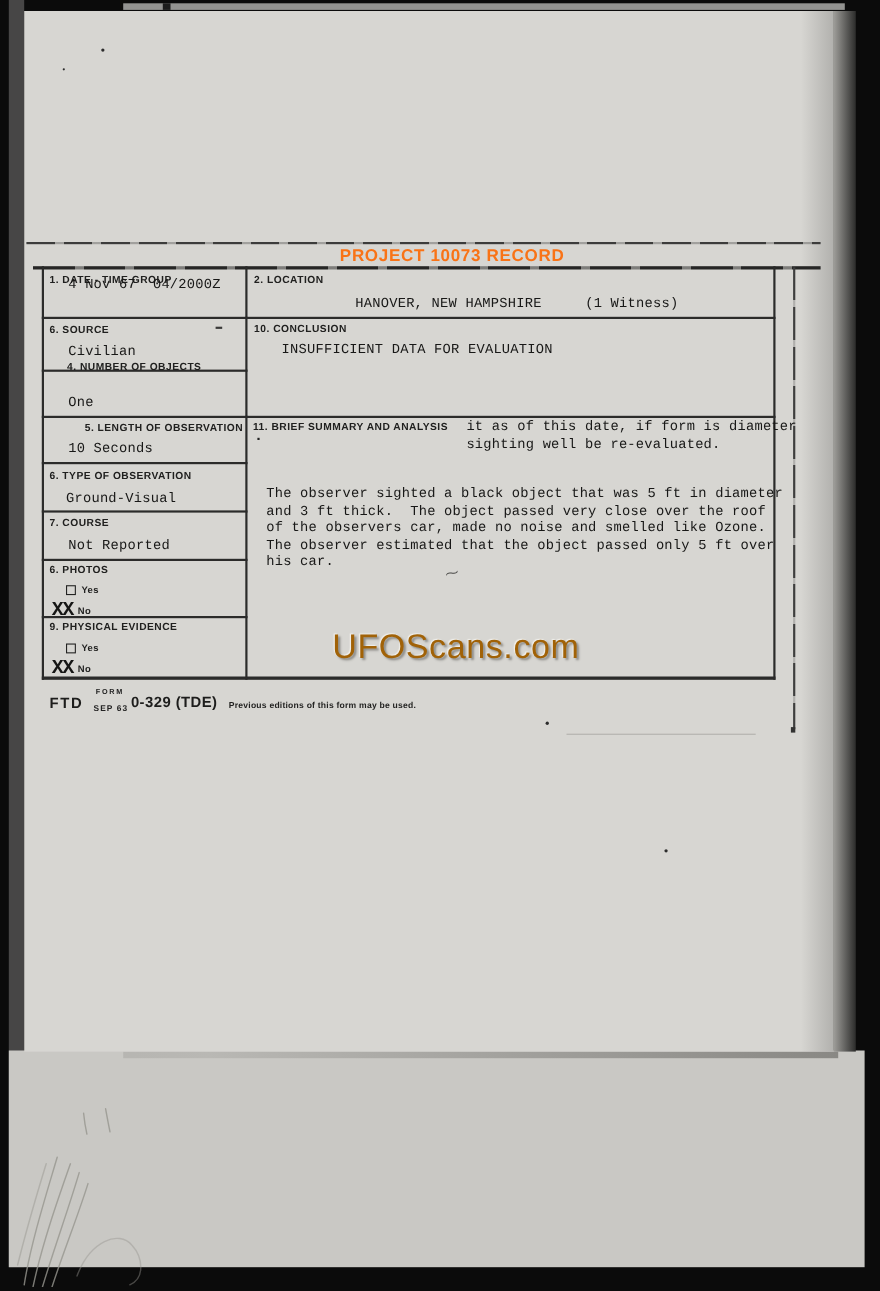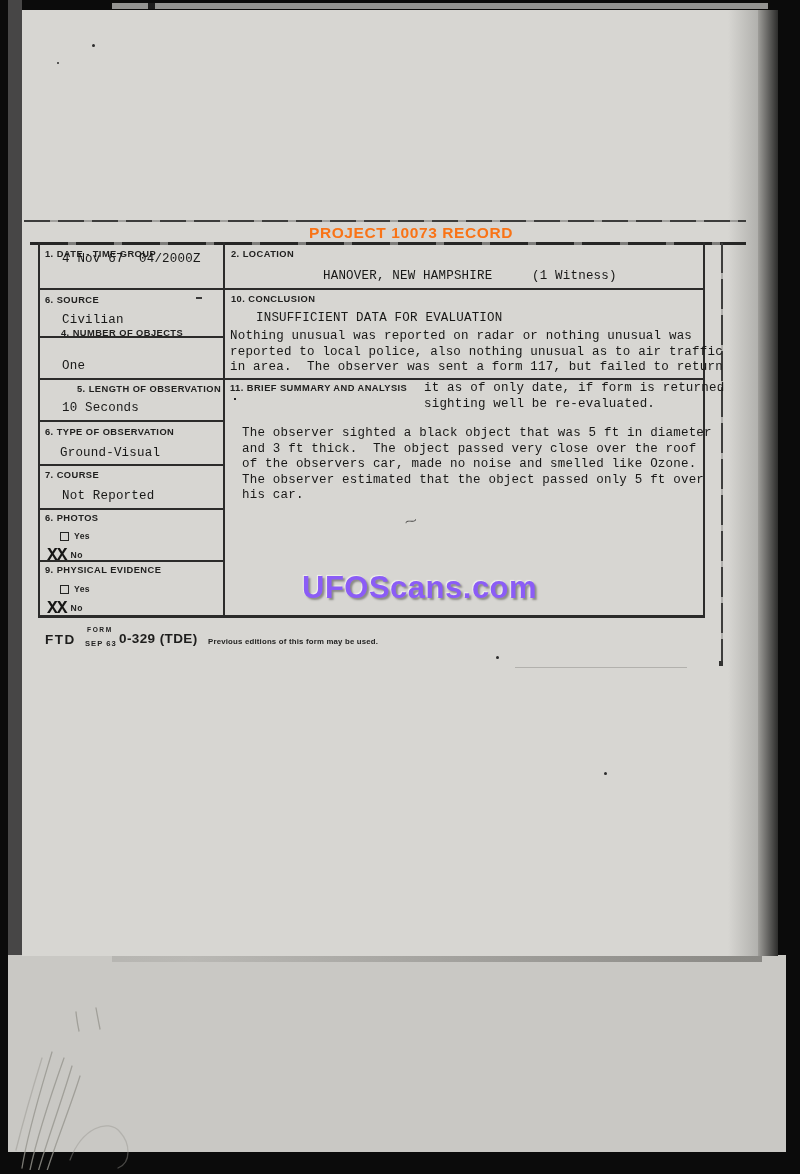--- a/index.html
+++ b/index.html
@@ -56,21 +56,21 @@
   .lbl{
     font-size:9.3px;font-weight:700;letter-spacing:.45px;color:#20201f;
     white-space:nowrap;
   }
   .typed{
     font-family:"Liberation Mono","DejaVu Sans Mono",monospace;
     font-size:12.5px;color:#181817;letter-spacing:.2px;white-space:pre;
   }
   .typed-block{line-height:15.5px;}
   .carryover{line-height:16px;}
-  .para{line-height:15.6px;}
+  .para{line-height:15.6px;margin-top:16px;}
 
   
   .f1-l{left:45px;top:249px;} .f1-v{left:62px;top:252px;}
   .f2-l{left:231px;top:249px;}
   .f2-v{left:323px;top:269px;} .f2-w{left:532px;top:269px;}
   .f3-l{left:45px;top:295px;} .f3-v{left:62px;top:313px;}
   .f3-dash{left:196px;top:297px;width:6px;height:2px;background:#3a3a39;}
   .f4-l{left:45px;top:328px;margin-left:16px;} .f4-v{left:62px;top:359px;}
   .f5-l{left:45px;top:384px;padding-left:32px;} .f5-v{left:62px;top:401px;}
   .f6-l{left:45px;top:427px;} .f6-v{left:60px;top:446px;}
@@ -92,22 +92,22 @@
   
   .chk-row{display:flex;align-items:center;}
   .chk-box{display:inline-block;width:7px;height:7px;border:1.3px solid #232322;margin-right:5px;}
   .chk-lbl{font-size:8.6px;font-weight:700;letter-spacing:.4px;color:#232322;}
   .xx{font-family:"Liberation Mono","DejaVu Sans Mono",monospace;
     font-size:18px;font-weight:700;color:#161615;letter-spacing:-1px;margin-right:4px;}
 
   
   .watermark{
     left:302px;top:570px;
-    font-size:31px;font-weight:700;letter-spacing:.5px;
-    color:#8b5cf6;
+    font-size:31px;font-weight:400;letter-spacing:.5px;
+    color:#a16207;
     text-shadow:2px 2px 2px #8b8a86, -1px -1px 1px #f1f0ec;
     white-space:nowrap;
   }
 
   
   .form-word{left:87px;top:626px;font-size:6.6px;font-weight:700;letter-spacing:1.6px;color:#222;}
   .ftd{left:45px;top:632px;font-size:13.5px;font-weight:700;letter-spacing:1.5px;color:#1d1d1c;}
   .sep63{left:85px;top:639px;font-size:7.6px;font-weight:700;letter-spacing:1px;color:#222;}
   .formnum{left:119px;top:631px;font-size:13.5px;font-weight:700;letter-spacing:.4px;color:#1d1d1c;}
   .footnote{left:208px;top:637px;font-size:7.8px;font-weight:700;letter-spacing:.2px;color:#232322;}
@@ -194,27 +194,24 @@
     <span class="chk-box"></span>
     <span class="chk-lbl">Yes</span>
   </div>
   <div class="abs chk-row f9-no">
     <span class="xx">XX</span>
     <span class="chk-lbl">No</span>
   </div>
 
   <div class="abs lbl f10-l">10. CONCLUSION</div>
   <div class="abs typed f10-h">INSUFFICIENT DATA FOR EVALUATION</div>
-  <div class="abs typed typed-block f10-t">Nothing unusual was reported on radar or nothing unusual was
-reported to local police, also nothing unusual as to air traffic
-in area.  The observer was sent a form 117, but failed to return</div>
 
   <div class="abs lbl f11-l">11. BRIEF SUMMARY AND ANALYSIS</div>
   <div class="abs f11-dot"></div>
-  <div class="abs typed carryover f11-c">it as of only date, if form is returned
+  <div class="abs typed carryover f11-c">it as of this date, if form is diameter
 sighting well be re-evaluated.</div>
   <div class="abs typed para f11-t">The observer sighted a black object that was 5 ft in diameter
 and 3 ft thick.  The object passed very close over the roof
 of the observers car, made no noise and smelled like Ozone.
 The observer estimated that the object passed only 5 ft over
 his car.</div>
   <div class="abs squiggle">⁓</div>
 
   <div class="abs watermark">UFOScans.com</div>
 

